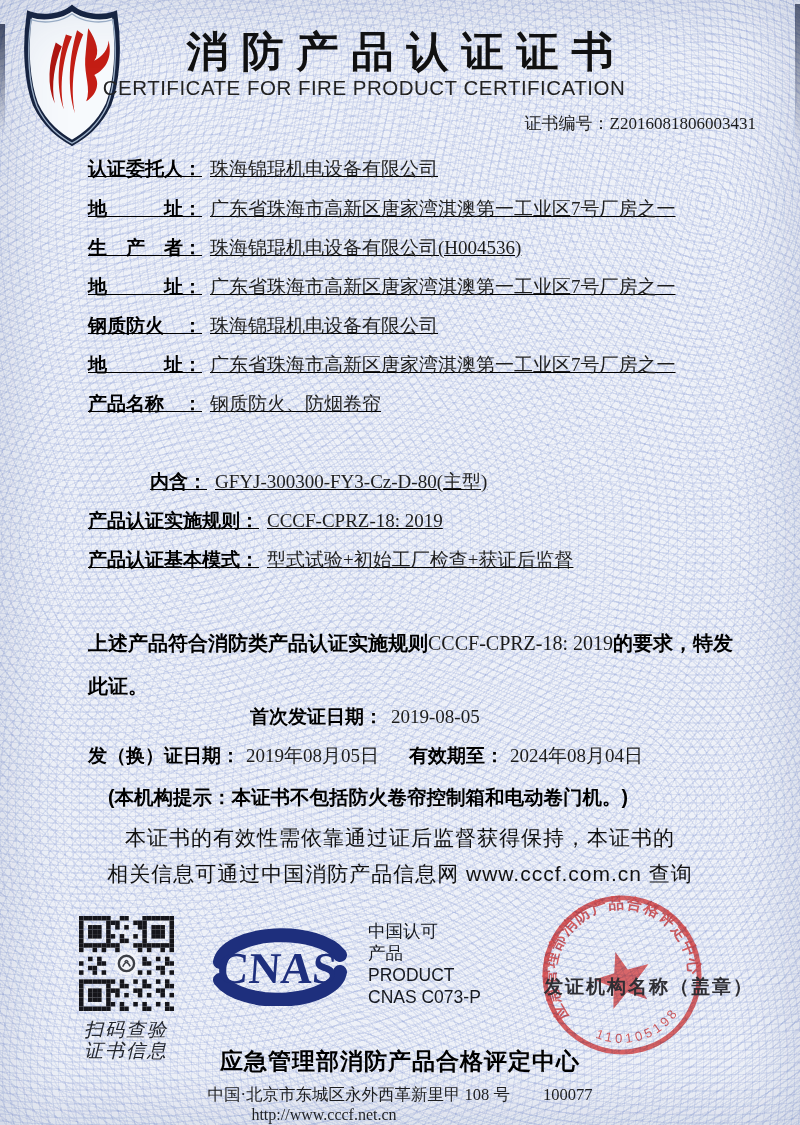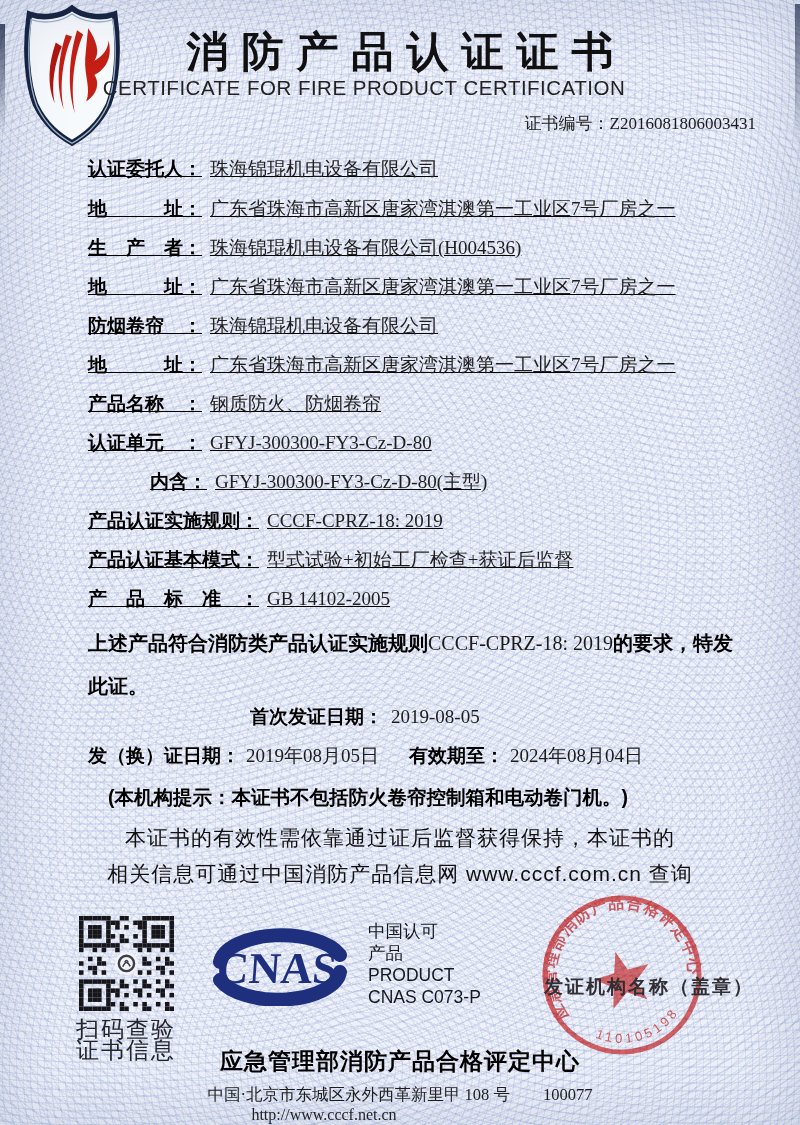--- a/index.html
+++ b/index.html
@@ -51,21 +51,21 @@
   .remark{position:absolute;left:0;top:784px;width:736px;text-align:center;
     font-size:19.5px;font-weight:bold;color:#000;}
 
   .notice{position:absolute;left:0;width:800px;text-align:center;font-size:21px;
     color:#101010;font-weight:500;letter-spacing:1px;}
   .notice.n1{top:824px;}
   .notice.n2{top:860px;}
 
   .qr-wrap{position:absolute;left:76px;top:916px;width:100px;text-align:center;}
   .qr-wrap svg{fill:#15151a;}
-  .qr-caption{margin-top:4px;font-size:23px;color:#22252c;line-height:21px;letter-spacing:2px;}
+  .qr-caption{margin-top:4px;font-size:19px;color:#22252c;line-height:21px;letter-spacing:2px;font-style:italic;}
 
   .cnas-logo{position:absolute;left:208px;top:926px;}
   .cnas-text{position:absolute;left:368px;top:920px;font-size:17.5px;color:#15181f;line-height:22px;}
 
   .seal{position:absolute;left:512px;top:865px;z-index:3;mix-blend-mode:multiply;opacity:.93;}
   .seal-overlay{position:absolute;left:544px;top:974px;z-index:4;font-size:19px;color:#2e2e33;
     font-family:"Liberation Serif",serif;font-weight:600;letter-spacing:2px;white-space:nowrap;}
 
   .org-line{position:absolute;left:0;top:1046px;width:800px;text-align:center;z-index:2;
     font-size:23px;font-weight:bold;color:#000;letter-spacing:1px;}
@@ -93,28 +93,26 @@
   <div class="title-cn">消防产品认证证书</div>
   <div class="title-en">CERTIFICATE FOR FIRE PRODUCT CERTIFICATION</div>
   <div class="certno">
     <span class="lbl">证书编号：</span><span>Z2016081806003431</span>
   </div>
 
   <div class="frow" style="top:156px"><span class="lbl">认证委托人：</span><span class="val">珠海锦琨机电设备有限公司</span></div>
   <div class="frow" style="top:196px"><span class="lbl">地　　　址：</span><span class="val">广东省珠海市高新区唐家湾淇澳第一工业区7号厂房之一</span></div>
   <div class="frow" style="top:235px"><span class="lbl">生　产　者：</span><span class="val">珠海锦琨机电设备有限公司(H004536)</span></div>
   <div class="frow" style="top:274px"><span class="lbl">地　　　址：</span><span class="val">广东省珠海市高新区唐家湾淇澳第一工业区7号厂房之一</span></div>
-  <div class="frow" style="top:313px"><span class="lbl">防烟卷帘　：</span><span class="val">珠海锦琨机电设备有限公司</span></div>
+  <div class="frow" style="top:313px"><span class="lbl">钢质防火　：</span><span class="val">珠海锦琨机电设备有限公司</span></div>
   <div class="frow" style="top:352px"><span class="lbl">地　　　址：</span><span class="val">广东省珠海市高新区唐家湾淇澳第一工业区7号厂房之一</span></div>
   <div class="frow" style="top:391px"><span class="lbl">产品名称　：</span><span class="val">钢质防火、防烟卷帘</span></div>
-  <div class="frow" style="top:430px"><span class="lbl">认证单元　：</span><span class="val">GFYJ-300300-FY3-Cz-D-80</span></div>
   <div class="frow indent" style="top:469px"><span class="lbl">内含：</span><span class="val">GFYJ-300300-FY3-Cz-D-80(主型)</span></div>
   <div class="frow" style="top:508px"><span class="lbl">产品认证实施规则：</span><span class="val">CCCF-CPRZ-18: 2019</span></div>
   <div class="frow" style="top:547px"><span class="lbl">产品认证基本模式：</span><span class="val">型式试验+初始工厂检查+获证后监督</span></div>
-  <div class="frow" style="top:586px"><span class="lbl">产　品　标　准　：</span><span class="val">GB 14102-2005</span></div>
 
   <div class="statement">
     <span>上述产品符合消防类产品认证实施规则</span><span class="code">CCCF-CPRZ-18: 2019</span><span>的要求，特发此证。</span>
   </div>
 
   <div class="first-issue">
     <span class="lbl">首次发证日期：</span><span class="val">2019-08-05</span>
   </div>
 
   <div class="issue-row">

